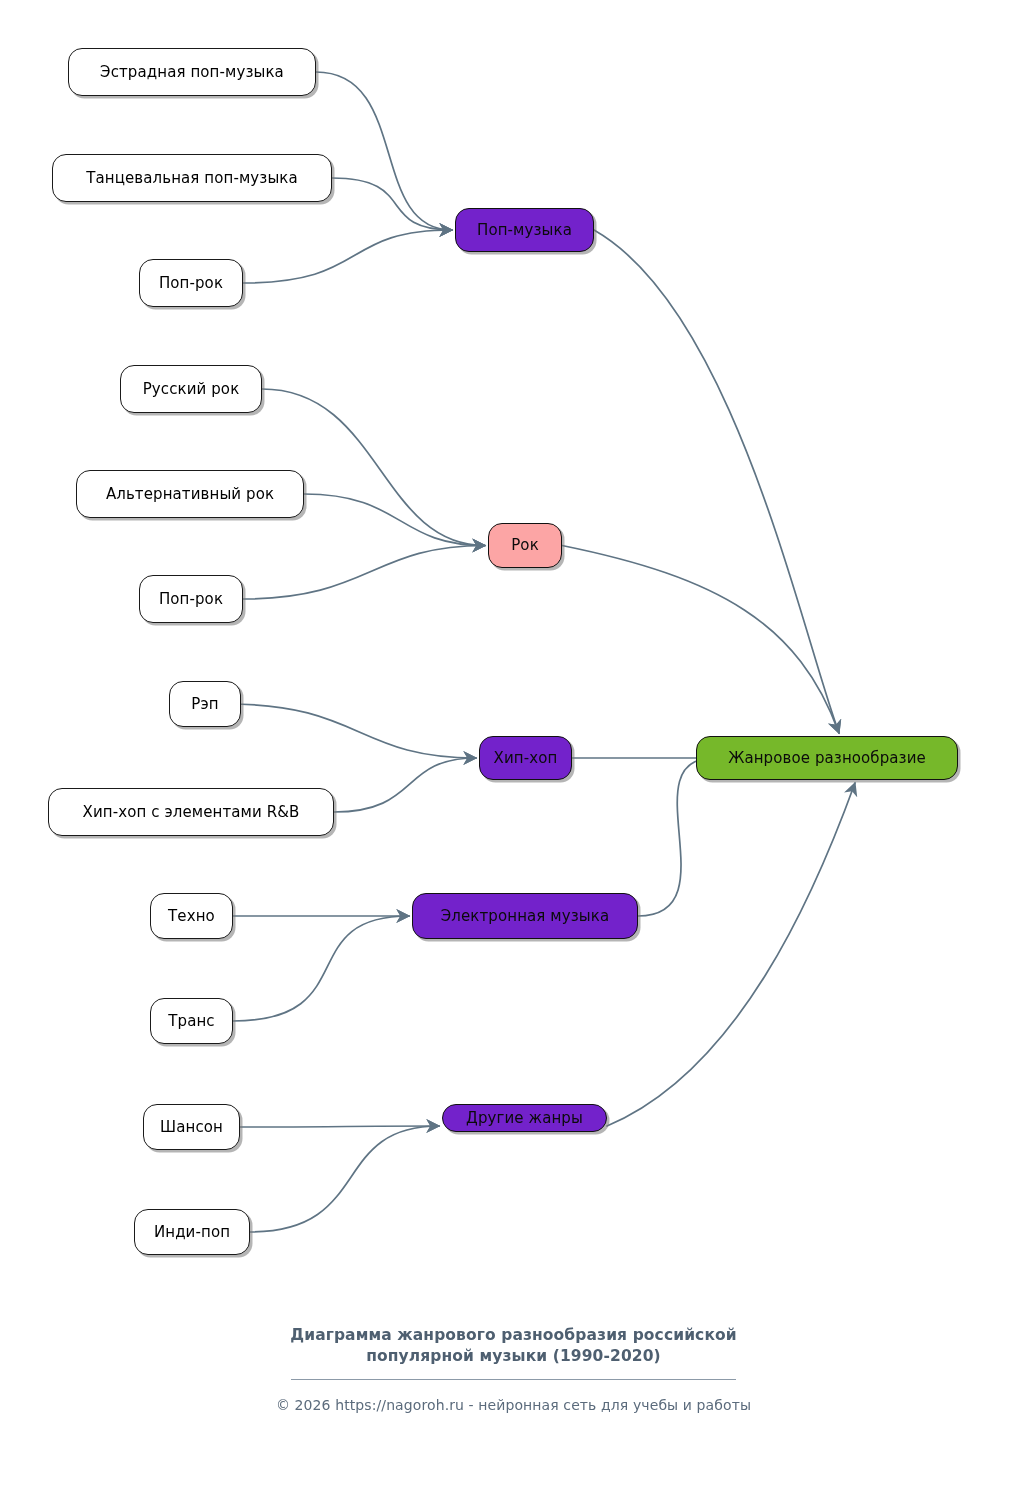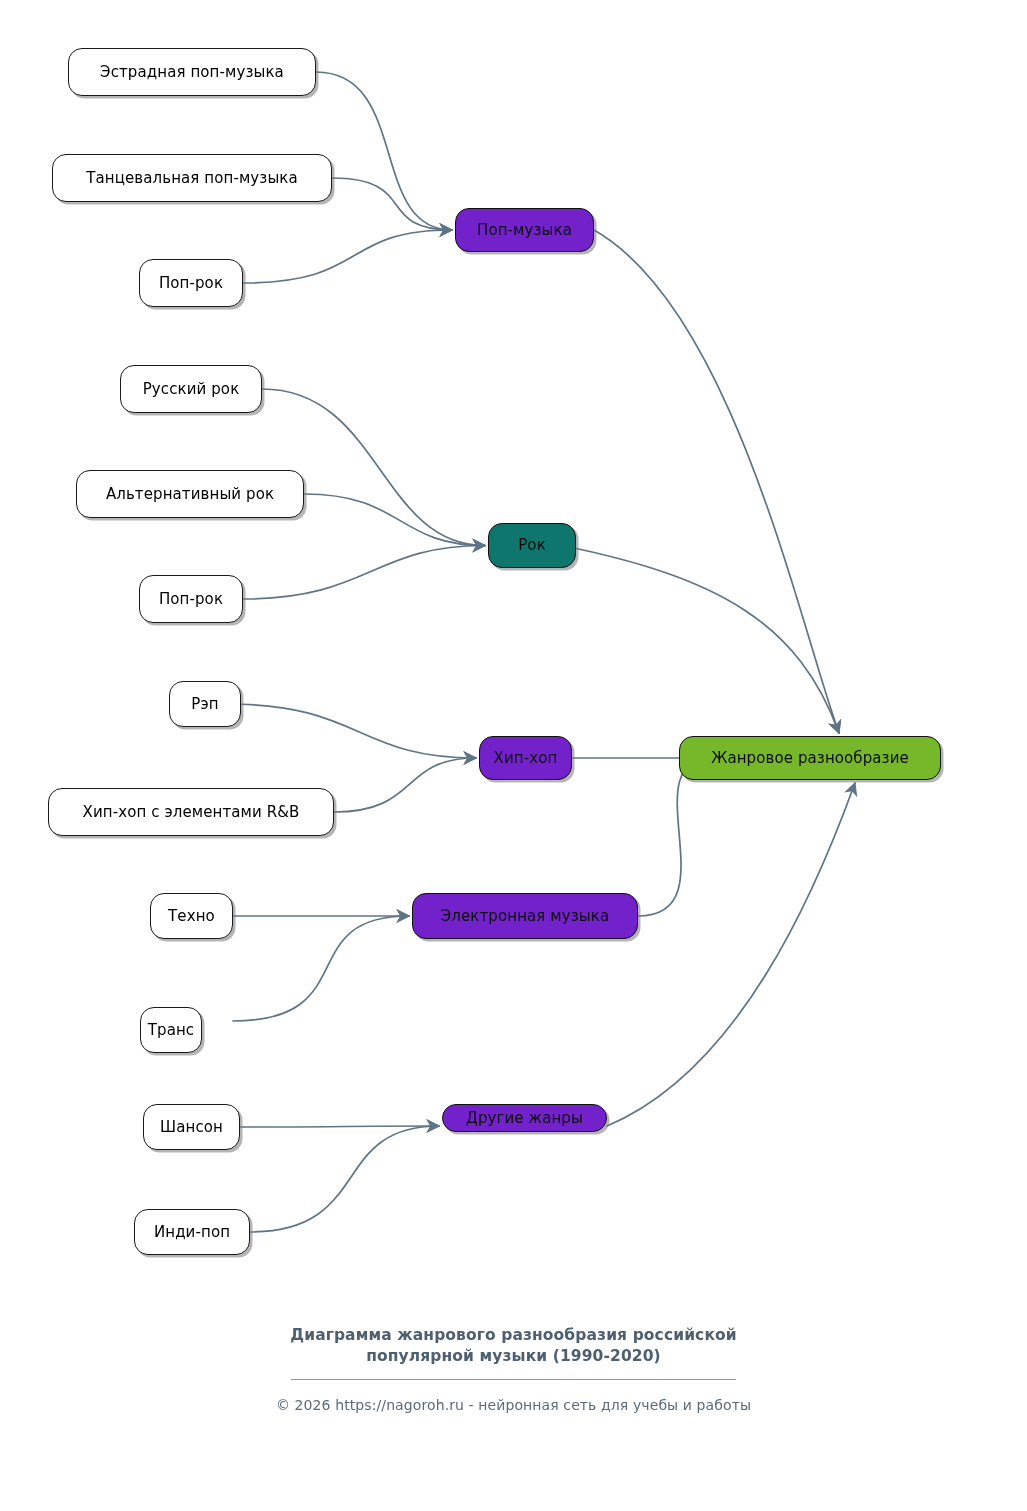--- a/index.html
+++ b/index.html
@@ -128,51 +128,51 @@
       </div>
       <div class="node leaf" style="left: 120px; top: 365px; width: 142px; height: 48px;">
         <span>Русский рок</span>
       </div>
       <div class="node leaf" style="left: 76px; top: 470px; width: 228px; height: 48px;">
         <span>Альтернативный рок</span>
       </div>
       <div class="node leaf" style="left: 139px; top: 575px; width: 104px; height: 48px;">
         <span>Поп-рок</span>
       </div>
-      <div class="node cat" style="left: 488px; top: 523px; width: 88px; height: 45px; background: #0f766e;">
+      <div class="node cat" style="left: 488px; top: 523px; width: 74px; height: 45px; background: #fca5a5;">
         <span>Рок</span>
       </div>
       <div class="node leaf" style="left: 155px; top: 681px; width: 72px; height: 46px; margin-left: 14px;">
         <span>Рэп</span>
       </div>
       <div class="node leaf" style="left: 48px; top: 788px; width: 286px; height: 48px;">
         <span>Хип-хоп с элементами R&amp;B</span>
       </div>
       <div class="node cat" style="left: 479px; top: 736px; width: 93px; height: 44px; background: rgb(115, 34, 203);">
         <span>Хип-хоп</span>
       </div>
       <div class="node leaf" style="left: 150px; top: 893px; width: 83px; height: 46px;">
         <span>Техно</span>
       </div>
-      <div class="node leaf" style="left: 140px; top: 998px; width: 62px; height: 46px; margin-top: 9px;">
+      <div class="node leaf" style="left: 150px; top: 998px; width: 83px; height: 46px;">
         <span>Транс</span>
       </div>
       <div class="node cat" style="left: 412px; top: 893px; width: 226px; height: 46px; background: rgb(115, 34, 203);">
         <span>Электронная музыка</span>
       </div>
       <div class="node leaf" style="left: 143px; top: 1104px; width: 97px; height: 46px;">
         <span>Шансон</span>
       </div>
       <div class="node leaf" style="left: 134px; top: 1209px; width: 116px; height: 46px;">
         <span>Инди-поп</span>
       </div>
       <div class="node cat" style="left: 442px; top: 1104px; width: 165px; height: 28px; background: rgb(115, 34, 203);">
         <span>Другие жанры</span>
       </div>
-      <div class="node root" style="left: 679px; top: 736px; width: 262px; height: 44px; background: rgb(118, 184, 42);">
+      <div class="node root" style="left: 696px; top: 736px; width: 262px; height: 44px; background: rgb(118, 184, 42);">
         <span>Жанровое разнообразие</span>
       </div>
     </div>
 
   <div id="footer">
     <div id="diagram-title">
       <span>Диаграмма жанрового разнообразия российской</span><br>
       <span>популярной музыки (1990-2020)</span>
     </div>
     <div id="footer-divider"></div>

